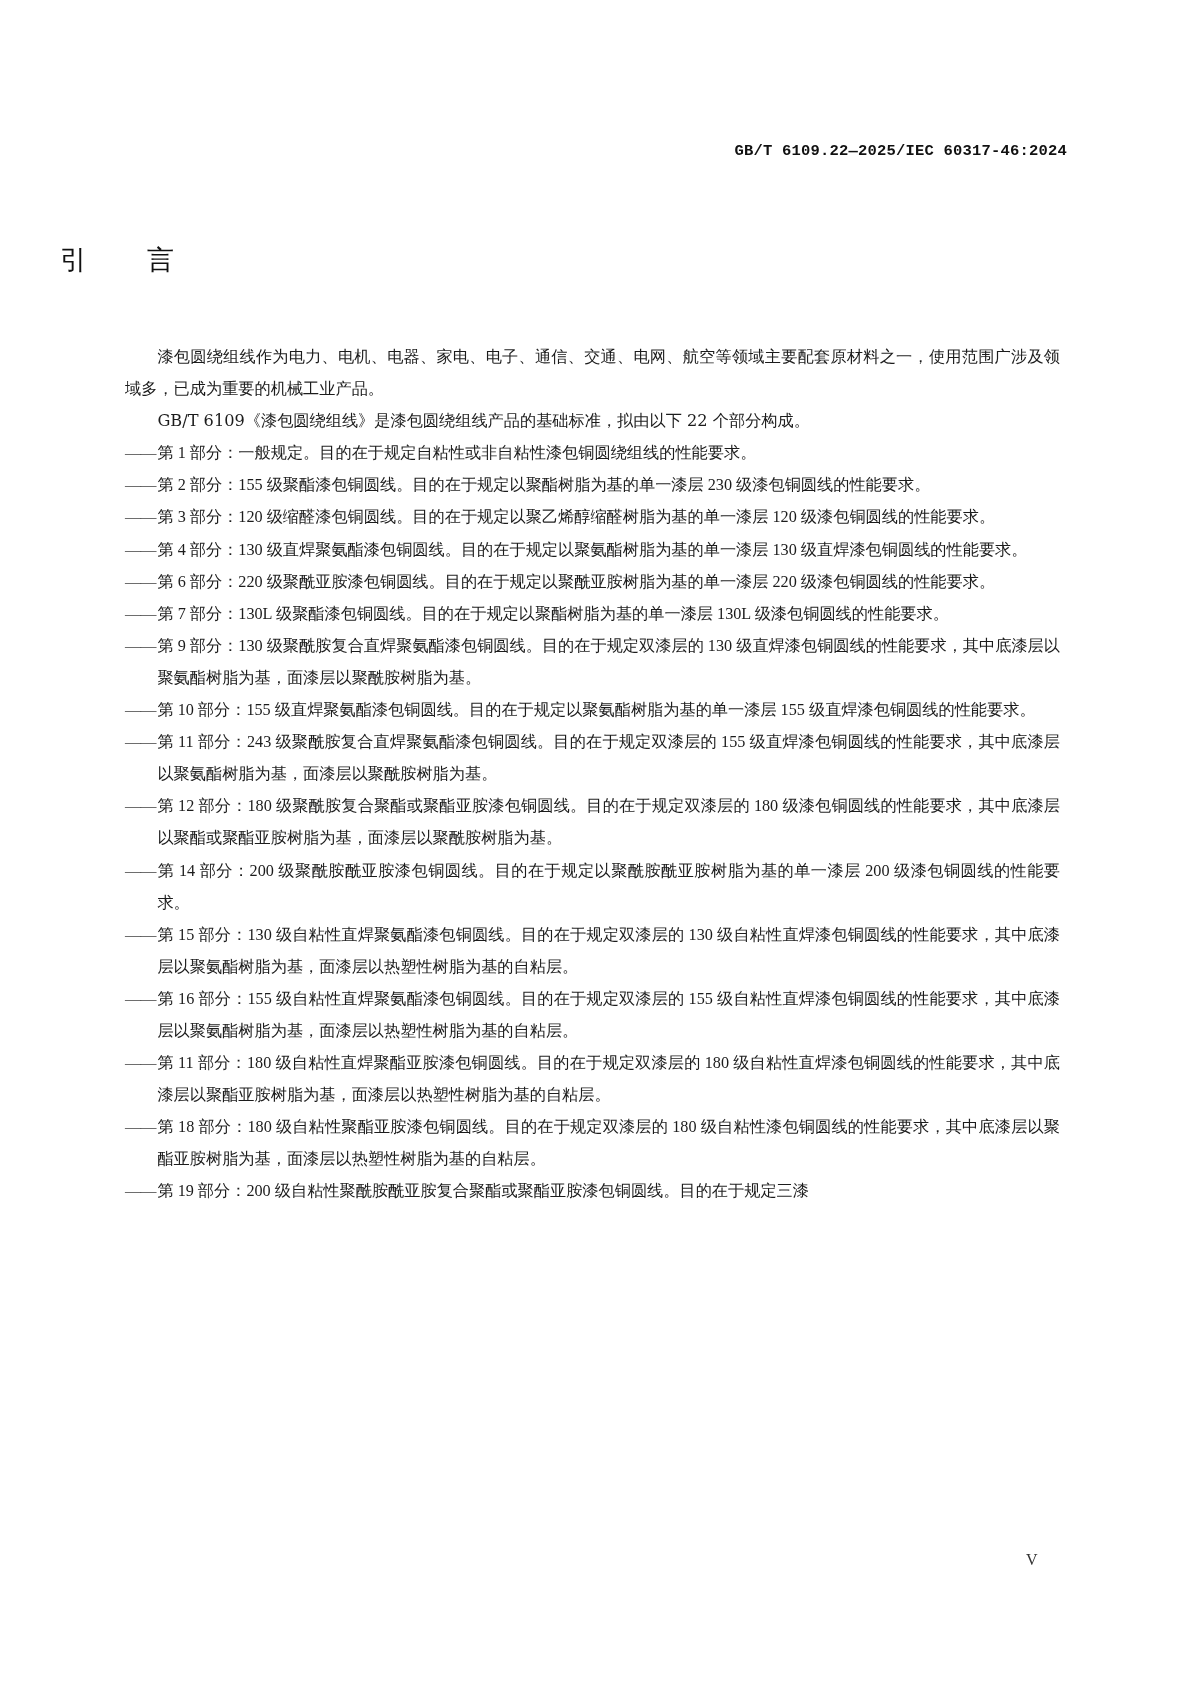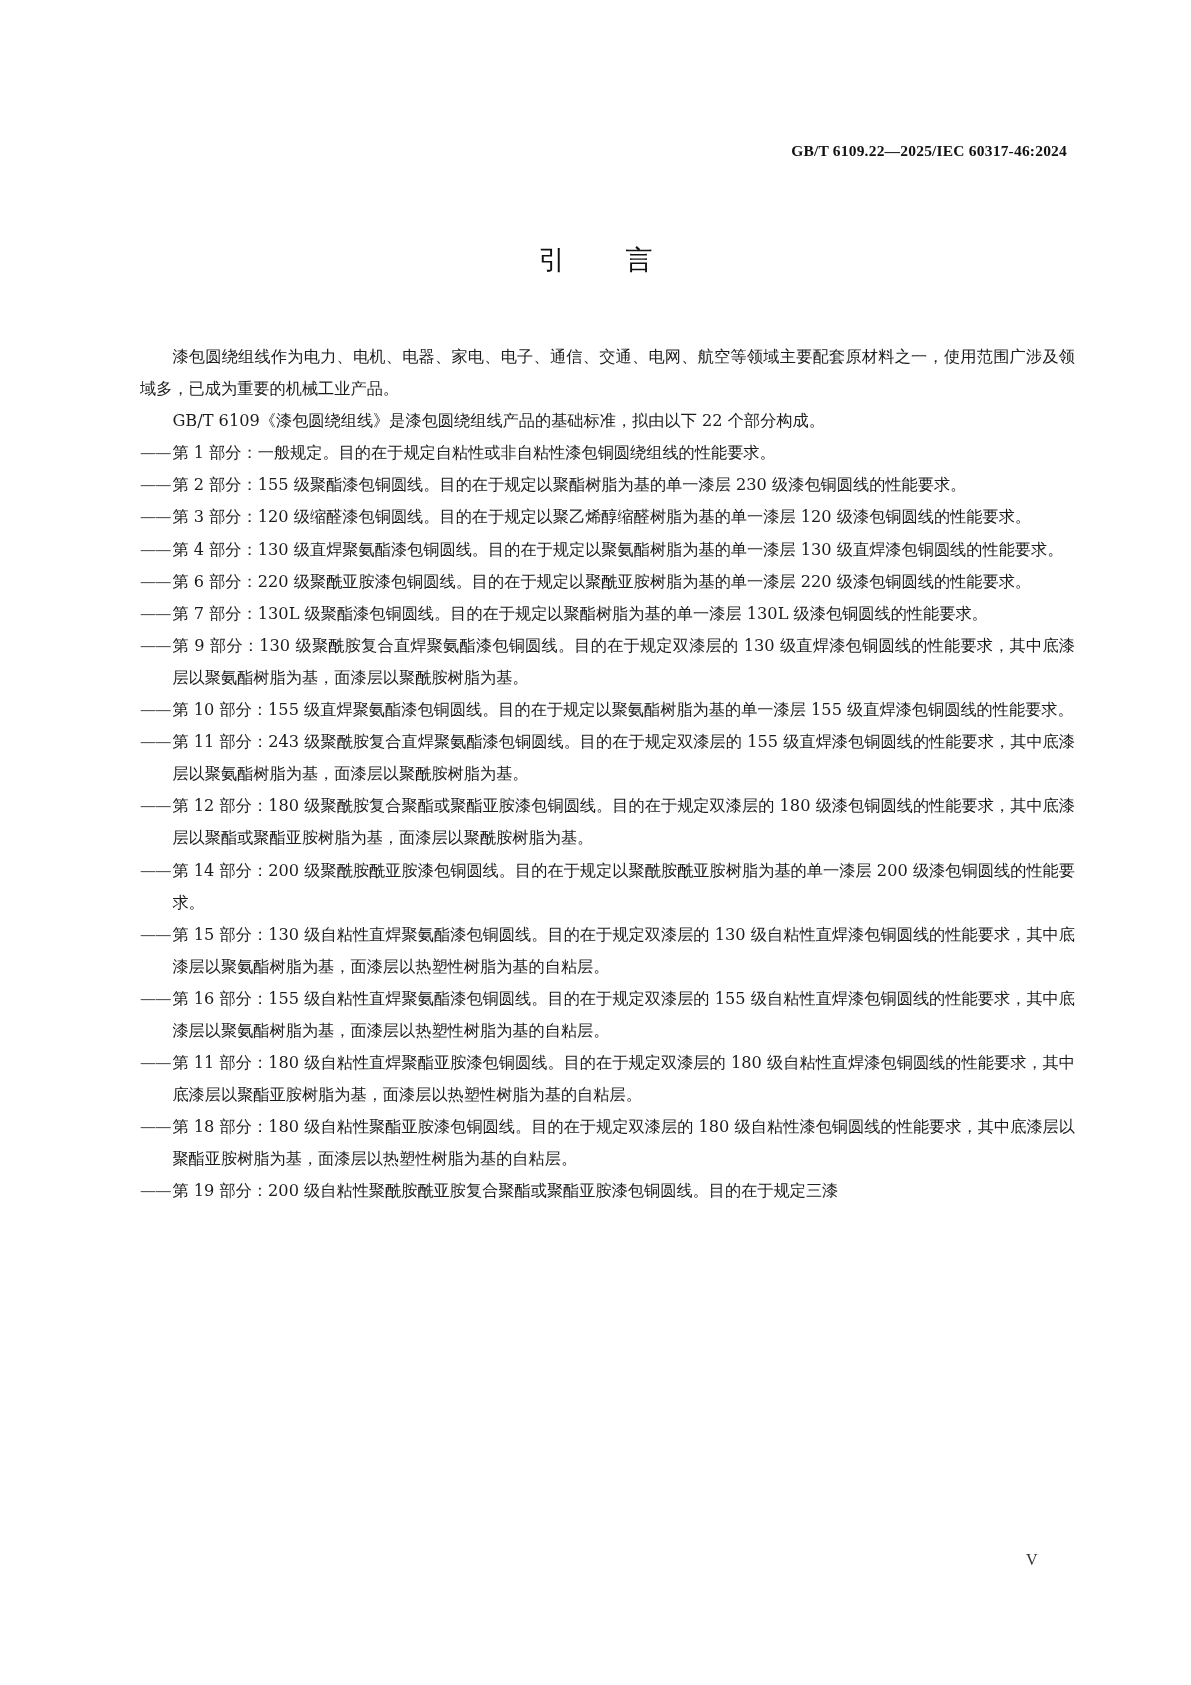--- a/index.html
+++ b/index.html
@@ -12,58 +12,59 @@
       height: 1685px;
       position: relative;
       overflow: hidden;
       font-family: "DejaVu Serif", "Liberation Serif", serif;
       color: #1a1a1a;
     }
     .header-code {
       position: absolute;
       top: 142px;
       right: 124px;
-      font-family: Liberation Serif, serif;
+      font-family: Liberation Mono, monospace;
       font-size: 15.5px;
       font-weight: bold;
       letter-spacing: 0.2px;
       color: #111;
       white-space: nowrap;
     }
     .page-title {
       position: absolute;
       top: 242px;
       left: 0;
       width: 1191px;
-      text-align: center;
+      text-align: left;
       font-family: "DejaVu Sans", "Liberation Sans", sans-serif;
       font-size: 27px;
       letter-spacing: 60px;
       text-indent: 60px;
       color: #111;
     }
     .body {
       position: absolute;
       top: 341px;
-      left: 140px;
+      left: 125px;
       width: 935px;
       font-size: 16.2px;
       line-height: 32.1px;
       color: #1c1c1c;
     }
     .para {
       margin: 0;
       text-indent: 2em;
       text-align: justify;
     }
     .item {
       margin: 0;
       padding-left: 2em;
       text-indent: -2em;
       text-align: justify;
+      font-family: Liberation Serif, serif;
     }
     .item .dash {
       display: inline-block;
       width: 2em;
       text-indent: 0;
       letter-spacing: -1px;
       color: #555;
     }
     .page-number {
       position: absolute;

